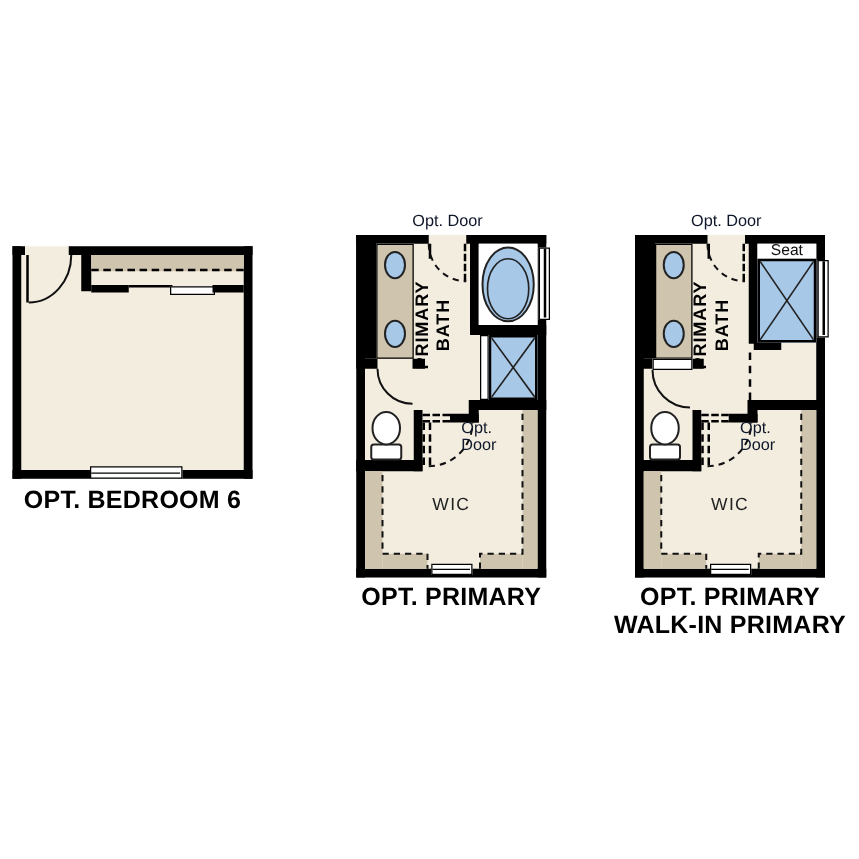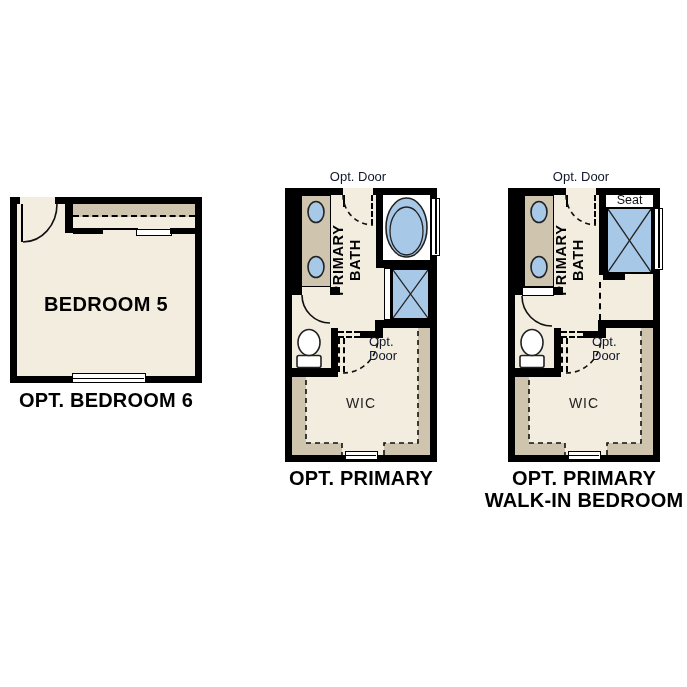--- a/index.html
+++ b/index.html
@@ -55,21 +55,20 @@
     <div class="hdash" style="left:63px;top:18px;width:122px;"></div>
     <div class="wall" style="left:63px;top:31px;width:30px;height:6px;"></div>
     <div class="wall" style="left:93px;top:31px;width:35px;height:2px;"></div>
     <div class="whitebox outline" style="left:126px;top:32px;width:36px;height:7px;"></div>
     <div class="wall" style="left:160px;top:31px;width:25px;height:6px;"></div>
 
     <div class="win" style="left:62px;top:176px;width:74px;height:10px;">
       <i style="left:0;top:3.5px;width:71px;height:1.5px;"></i>
     </div>
 
-    <div class="room-lbl" style="left:0;top:96px;width:192px;">BEDROOM 5</div>
   </section>
   <div class="caption" style="left:6px;top:389px;width:200px;">OPT. BEDROOM 6</div>
 
   <section class="plan" style="left:285px;top:188px;width:152px;height:274px;">
     <div class="cream" style="left:0;top:0;width:152px;height:274px;"></div>
 
     <div class="wall" style="left:0;top:0;width:58px;height:7px;"></div>
     <div class="wall" style="left:88px;top:0;width:64px;height:7px;"></div>
     <div class="wall" style="left:0;top:0;width:7px;height:274px;"></div>
     <div class="wall" style="left:0;top:0;width:16px;height:99px;"></div>
@@ -236,16 +235,16 @@
     <svg class="abs" style="left:0;top:0;" width="152" height="274">
       <path class="dashstroke" d="M 21 192 V 255 H 57 V 267 M 99 267 V 255 H 133 V 143"></path>
     </svg>
     <div class="win" style="left:60px;top:263px;width:33px;height:9px;">
       <i style="left:0;top:2.8px;width:30px;height:1.5px;"></i>
     </div>
     <div class="wic-lbl" style="left:44px;top:207px;width:64px;">WIC</div>
   </section>
   <div class="caption" style="left:484px;top:467px;width:200px;">
     <div>OPT. PRIMARY</div>
-    <div>WALK-IN BEDROOM</div>
+    <div>WALK-IN PRIMARY</div>
   </div>
 
 </div>
 
 </body></html>

